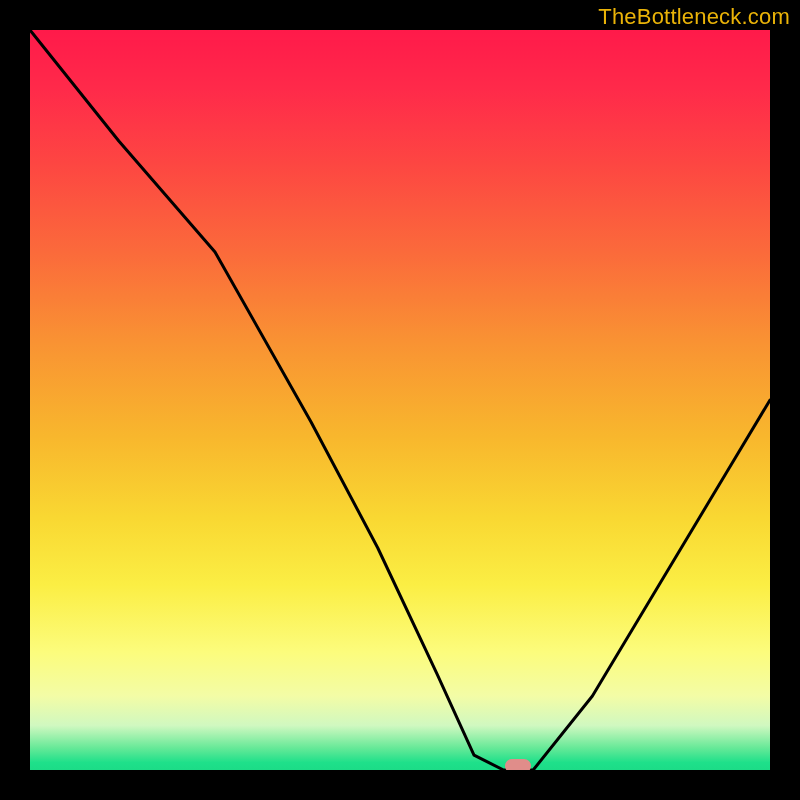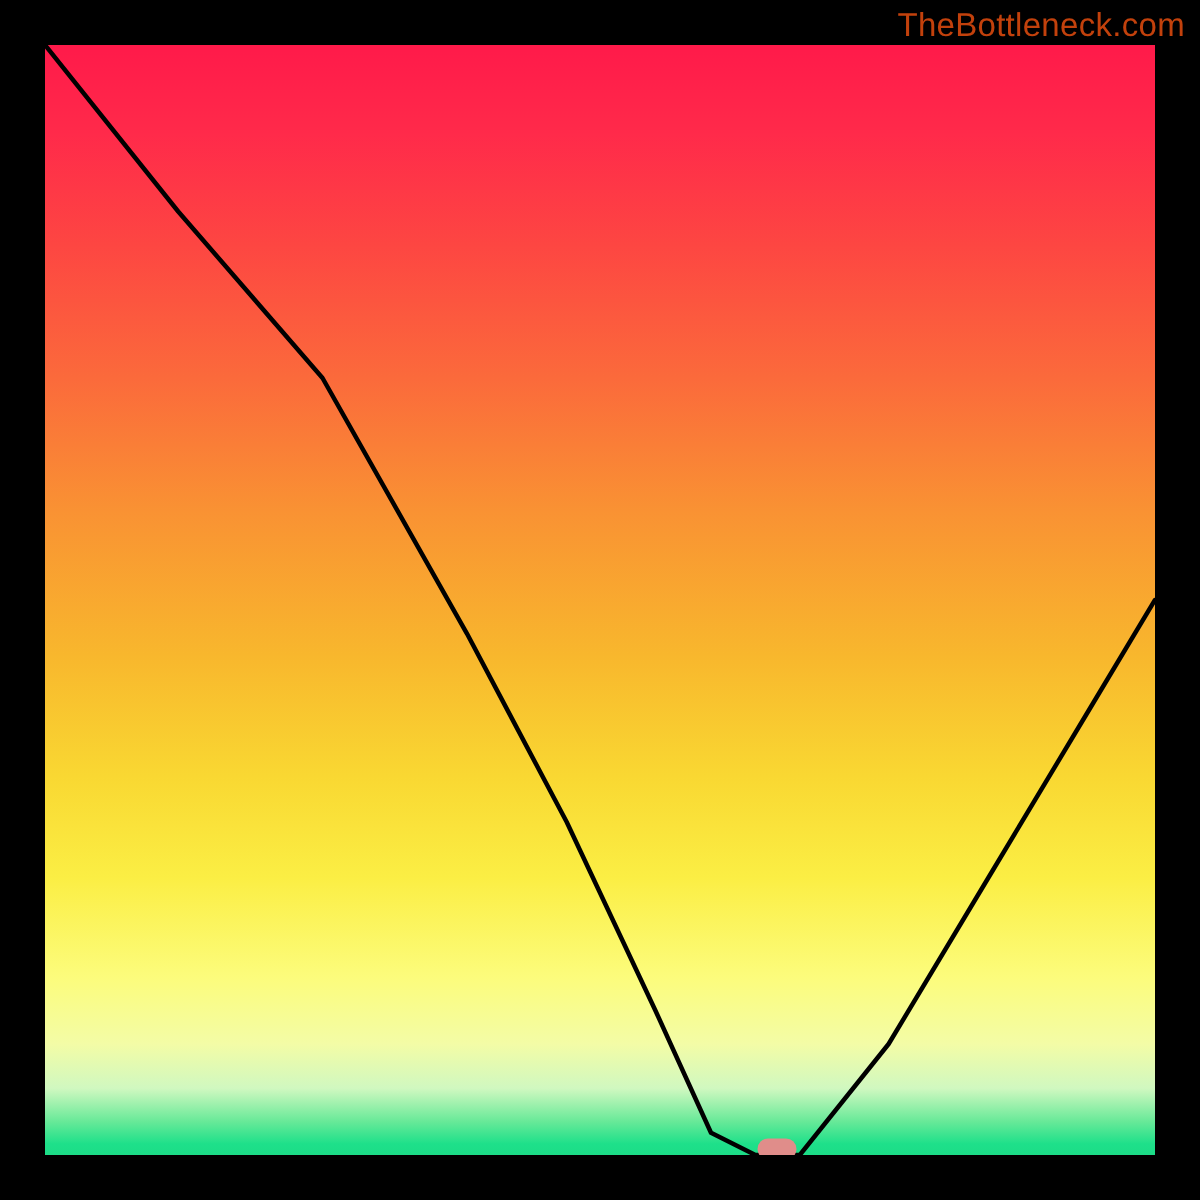--- a/index.html
+++ b/index.html
@@ -14,21 +14,21 @@
   .frame {
     position: relative;
     width: 800px;
     height: 800px;
     background: #000;
   }
   .watermark {
     position: absolute;
     top: 4px;
     right: 10px;
-    color: #c2410c;
+    color: #eab308;
     font-size: 22px;
     font-weight: 500;
     letter-spacing: 0.2px;
     z-index: 5;
   }
   .plot-area {
     position: absolute;
     left: 30px;
     top: 30px;
     width: 740px;

